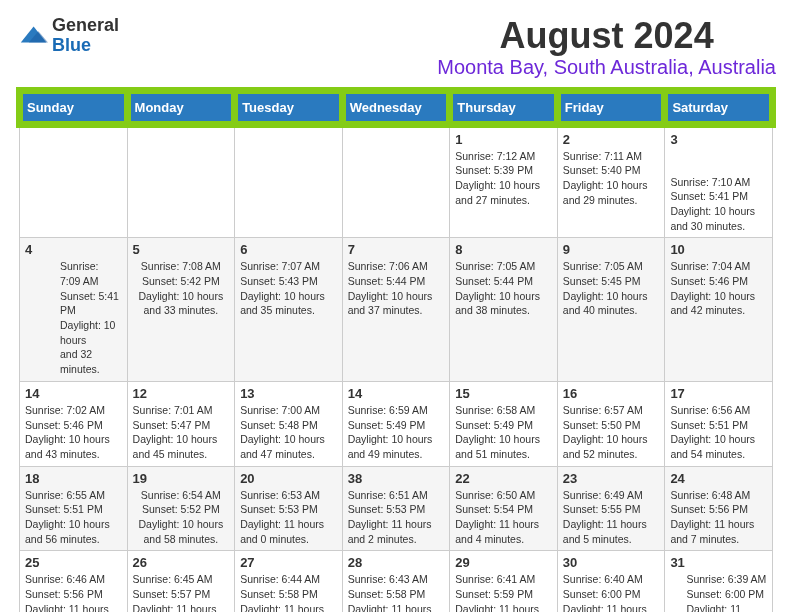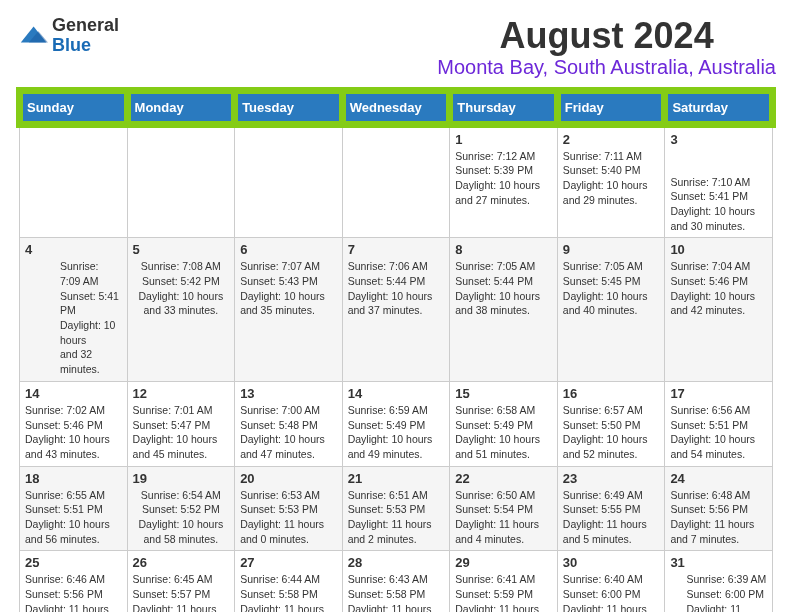--- a/index.html
+++ b/index.html
@@ -264,21 +264,21 @@
 and 58 minutes.</div>
         </td>
         <td>
           <div class="day-number">20</div>
           <div class="day-info" style="white-space: pre-line;">Sunrise: 6:53 AM
 Sunset: 5:53 PM
 Daylight: 11 hours
 and 0 minutes.</div>
         </td>
         <td>
-          <div class="day-number">21</div>
+          <div class="day-number">38</div>
           <div class="day-info" style="white-space: pre-line;">Sunrise: 6:51 AM
 Sunset: 5:53 PM
 Daylight: 11 hours
 and 2 minutes.</div>
         </td>
         <td>
           <div class="day-number">22</div>
           <div class="day-info" style="white-space: pre-line;">Sunrise: 6:50 AM
 Sunset: 5:54 PM
 Daylight: 11 hours

